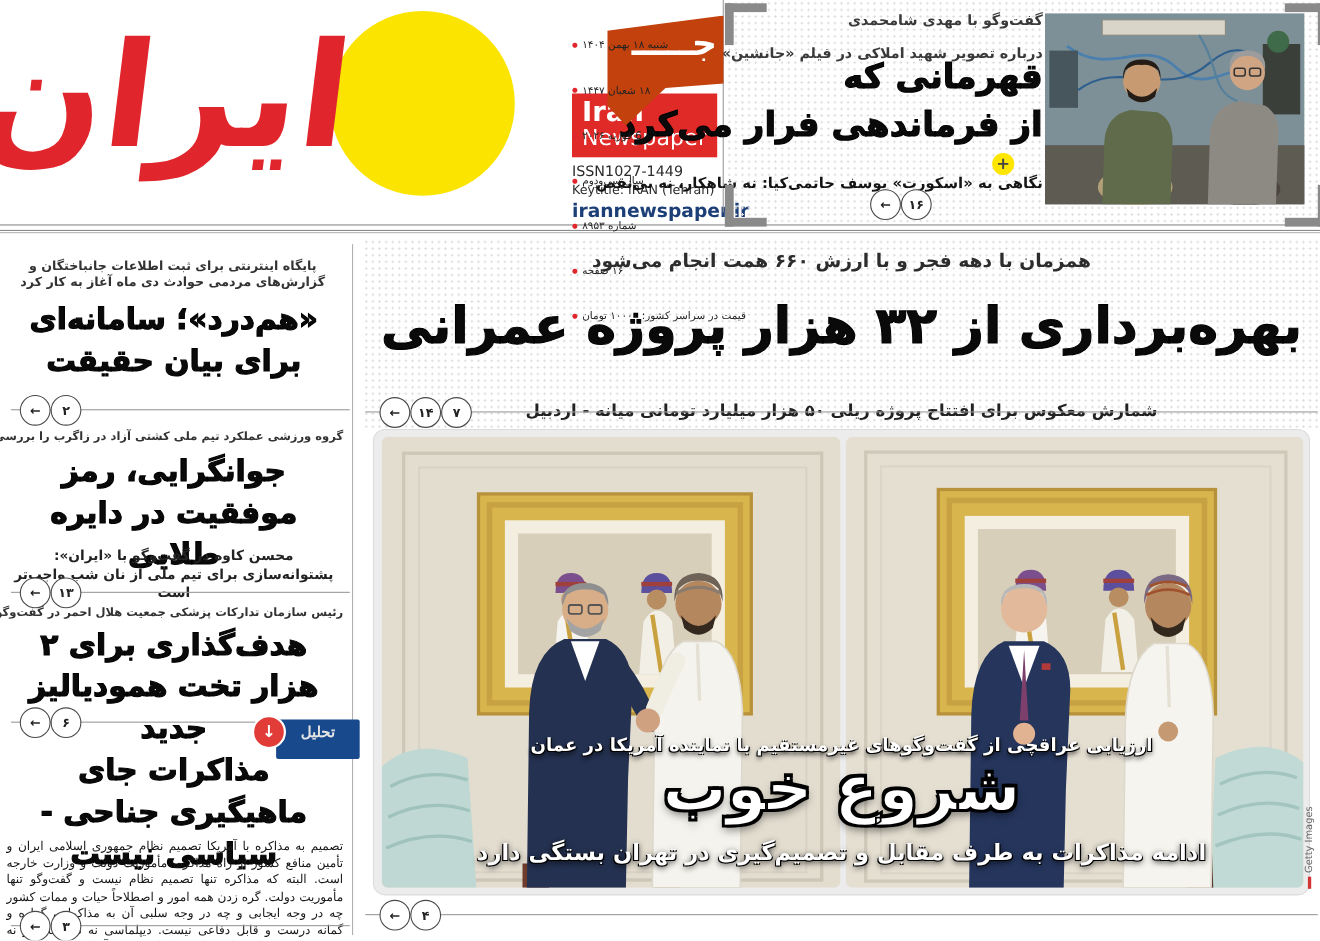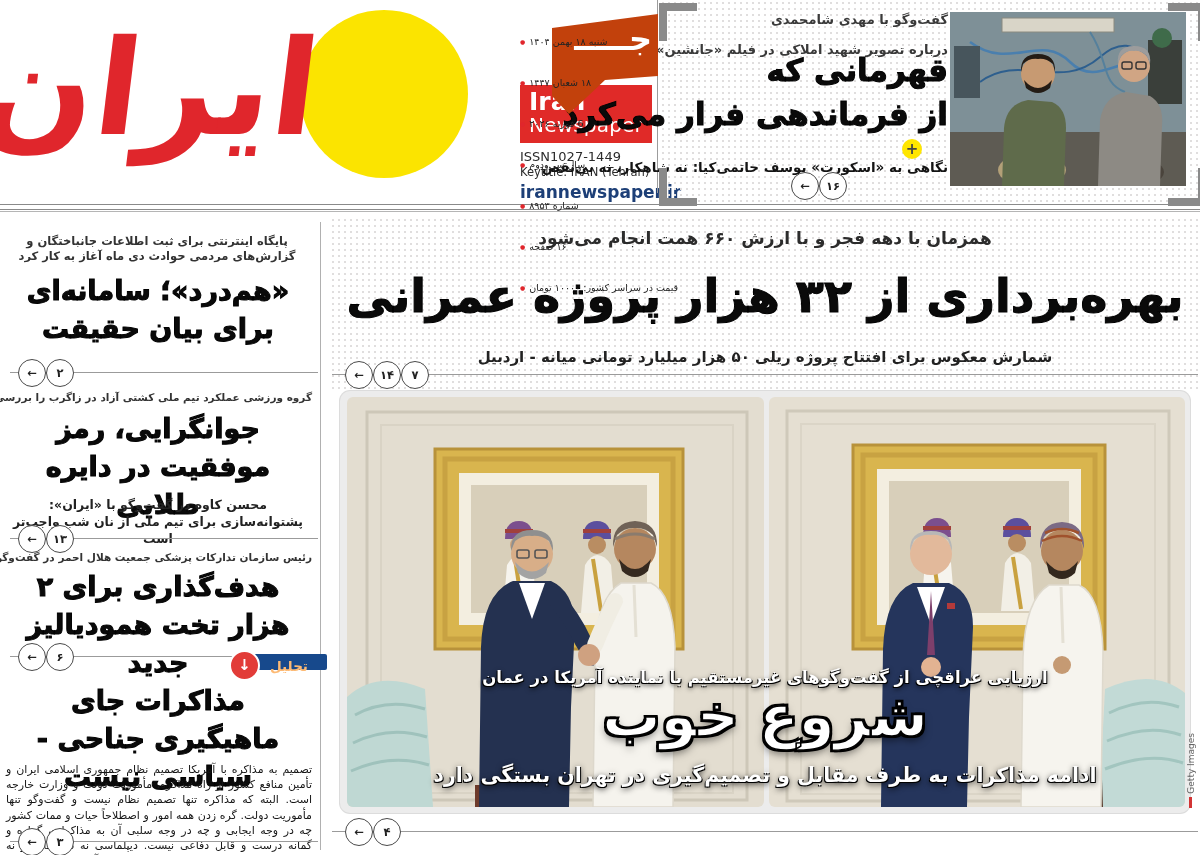--- a/index.html
+++ b/index.html
@@ -49,28 +49,28 @@
   .film-note{right:252px;top:159px;font-size:13.5px;font-weight:bold;color:#141414;white-space:nowrap;text-align:right;}
   
   .dbl1{left:0;top:204px;width:1200px;height:4px;border-top:1px solid #8a8a8a;border-bottom:1px solid #8a8a8a;}
   .dbl2{left:0;top:211px;width:1200px;height:1px;background:#b5b5b5;}
   
   .sb-kick{width:310px;left:2px;text-align:center;font-size:11.5px;font-weight:bold;color:#333;line-height:15px;}
   .sb-kick.one{white-space:nowrap;font-size:10.5px;}
   .sb-hl{width:300px;left:8px;text-align:center;font-size:27px;line-height:38px;}
   .sb-sub{width:300px;left:8px;text-align:center;font-size:12.5px;font-weight:bold;color:#222;line-height:17px;}
   .sb-body{left:6px;width:306px;font-size:11px;line-height:15.2px;color:#161616;text-align:justify;}
-  .badge-box{left:251px;top:654px;width:76px;height:16px;background:#17498c;color:#fdba74;font-size:13.5px;
-             font-weight:bold;text-align:center;line-height:24px;border-radius:2px;}
+  .badge-box{left:251px;top:654px;width:76px;height:36px;background:#17498c;color:#e5e5e5;font-size:13.5px;
+             font-weight:bold;text-align:center;line-height:24px;border-radius:2px;font-family:Liberation Serif, serif;}
   .badge-cir{left:229px;top:650px;width:27px;height:27px;border-radius:50%;background:#e23c38;border:2.5px solid #fff;
              color:#fff;text-align:center;line-height:27px;font-size:15px;font-weight:bold;z-index:2;}
   
   .lead-kick{left:330px;top:228px;width:870px;text-align:center;font-size:17px;font-weight:bold;color:#2c2c2c;white-space:nowrap;}
   .lead-hl{left:330px;top:250px;width:870px;text-align:center;font-size:46px;line-height:92px;white-space:nowrap;}
-  .lead-sub{left:330px;top:348px;width:870px;text-align:center;font-size:15px;font-weight:bold;color:#222;white-space:nowrap;}
+  .lead-sub{left:330px;top:364px;width:870px;text-align:center;font-size:15px;font-weight:bold;color:#222;white-space:nowrap;}
   
   .montage{left:340px;top:391px;width:850px;height:422px;background:#ececec;border-radius:10px;
            box-shadow:0 0 0 1px #dcdcdc;}
   .photo{top:397px;width:417px;height:410px;border-radius:6px;overflow:hidden;}
   .ov{left:330px;width:870px;text-align:center;color:#fff;z-index:4;white-space:nowrap;}
   .ov-k{top:668px;font-size:16.5px;font-weight:bold;
         text-shadow:1px 1px 0 #000,-1px 1px 0 #000,0 2px 5px rgba(0,0,0,.8);}
   .ov-h{top:682px;font-size:58px;font-weight:bold;-webkit-text-stroke:1.6px #000;
         text-shadow:2px 2px 0 #000,-2px 2px 0 #000,2px -2px 0 #000,-2px -2px 0 #000,0 4px 9px rgba(0,0,0,.55);}
   .ov-s{top:763px;font-size:20.5px;font-weight:bold;

